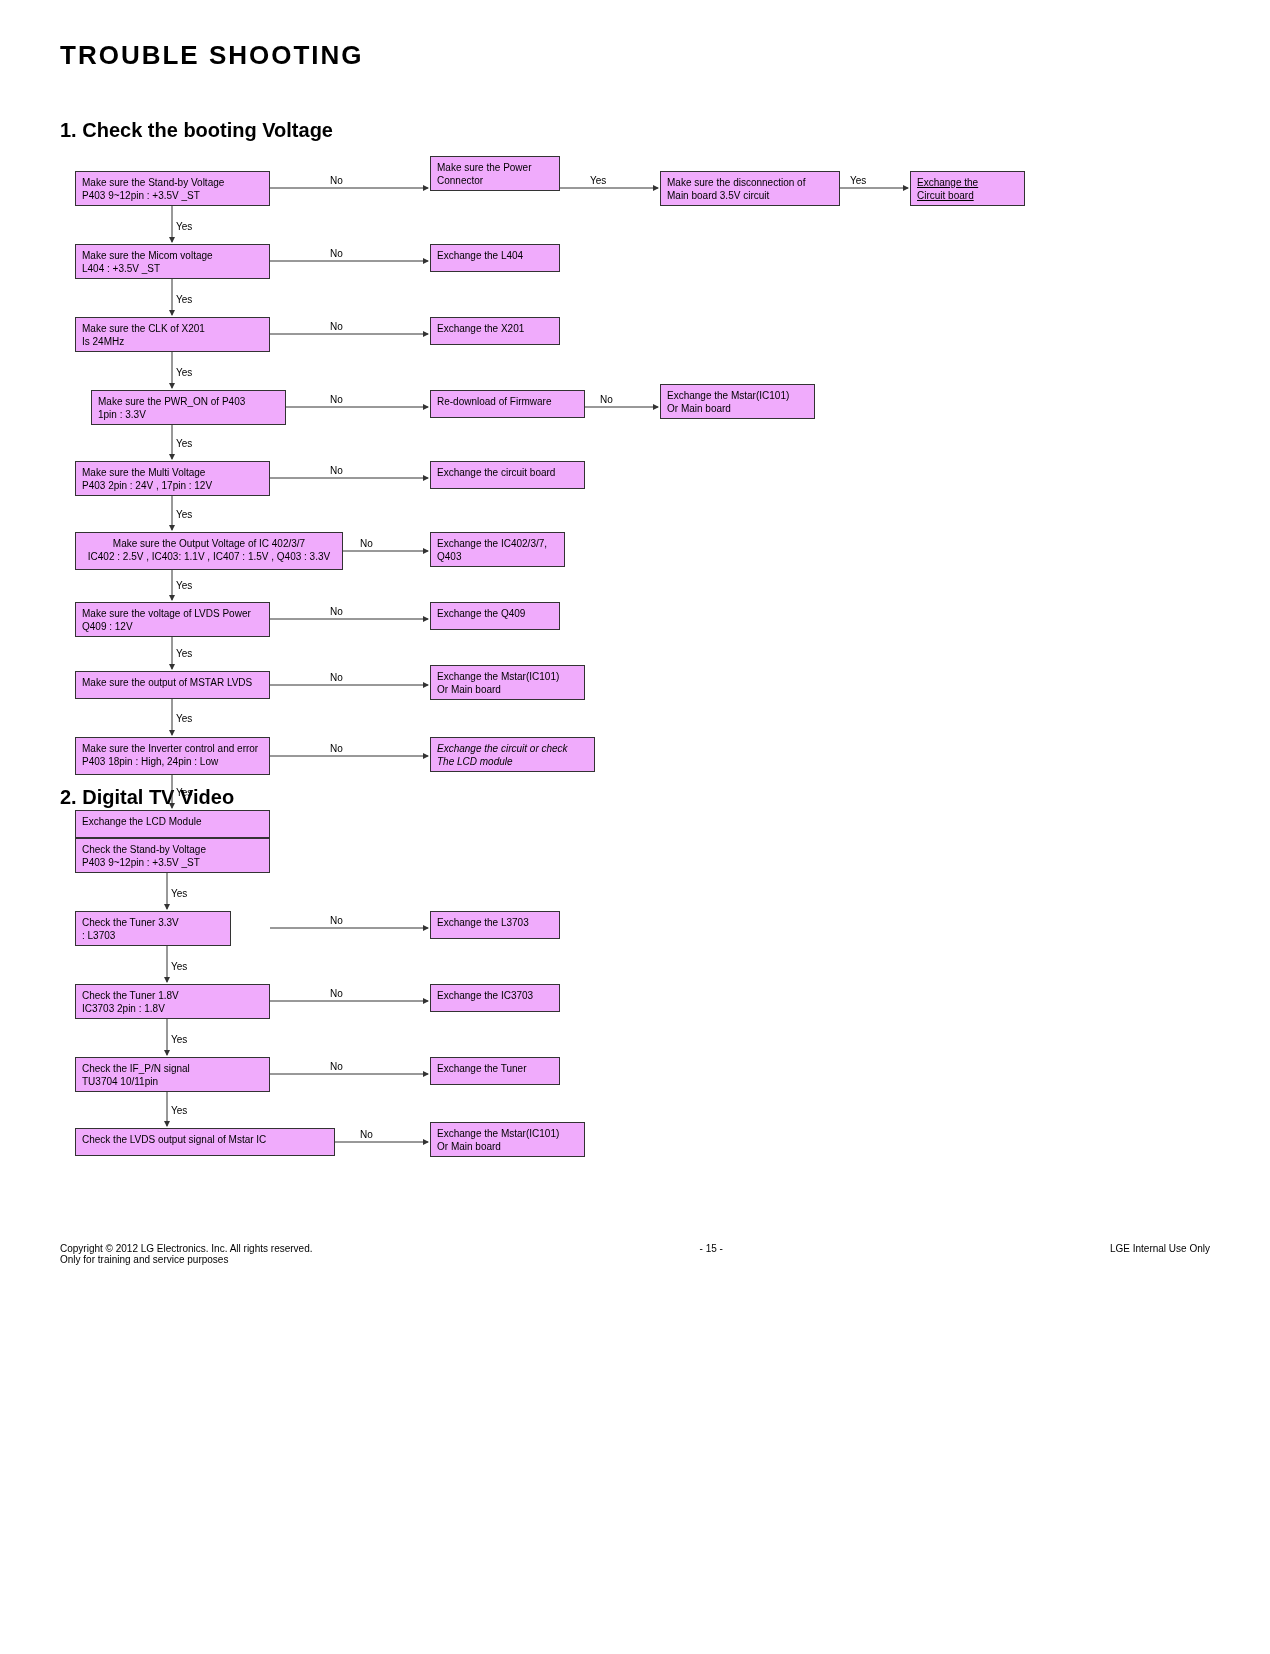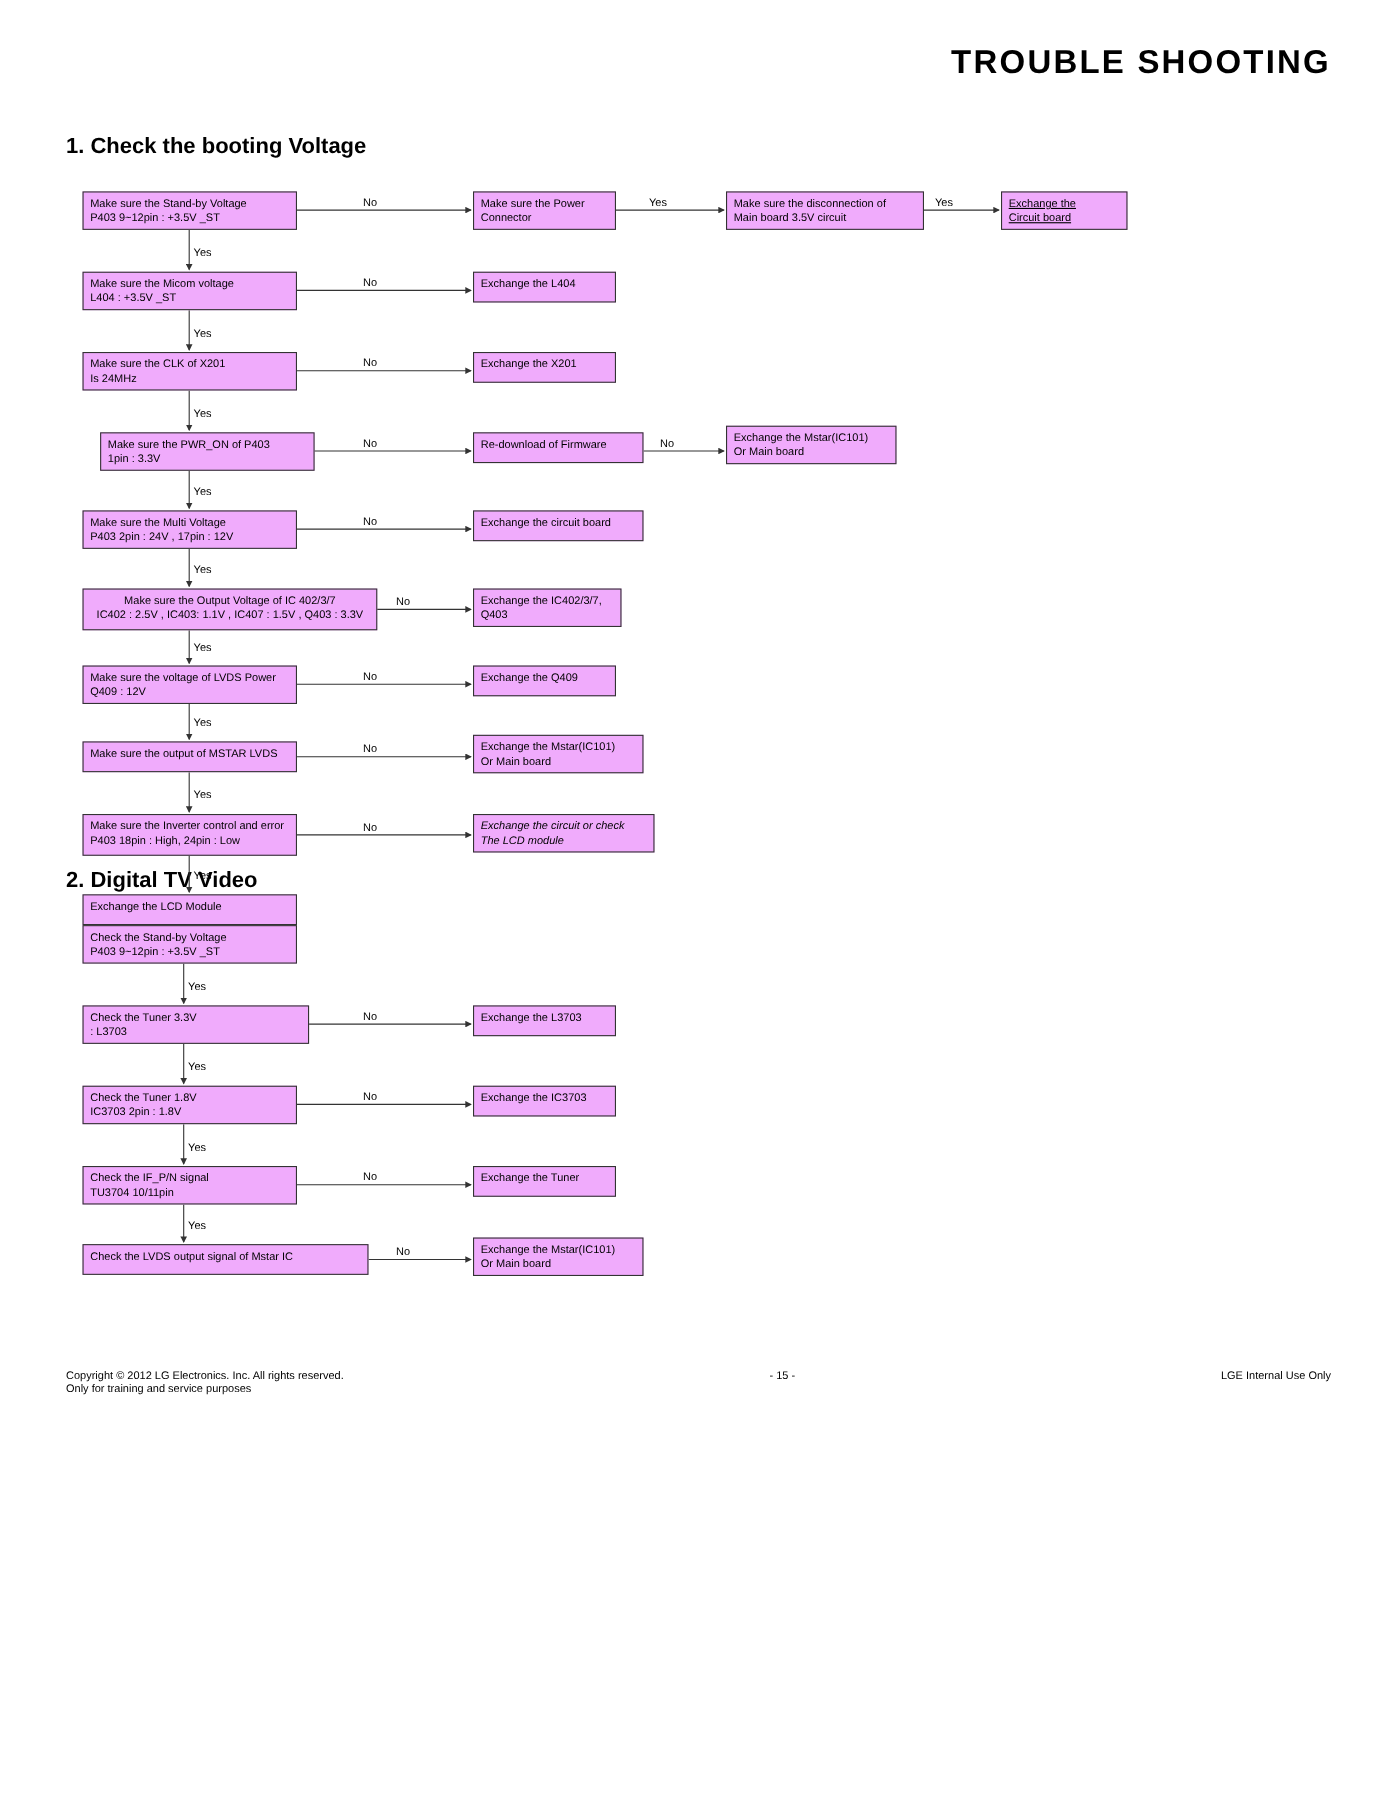--- a/index.html
+++ b/index.html
@@ -6,22 +6,22 @@
     body {
       background: #fff;
       font-family: Arial, sans-serif;
       font-size: 11px;
       color: #000;
       width: 1270px;
       min-height: 1654px;
       padding: 40px 60px 40px 60px;
     }
     h1 {
-      text-align: right;
-      font-size: 30px;
+      text-align: left;
+      font-size: 26px;
       font-weight: bold;
       letter-spacing: 2px;
       margin-bottom: 18px;
     }
     h2 {
       font-size: 20px;
       font-weight: bold;
       margin-bottom: 14px;
       margin-top: 48px;
     }
@@ -142,21 +142,21 @@
       <text x="116" y="566" font-size="10">Yes</text>
 
       <line x1="210" y1="600" x2="368" y2="600" stroke="#333" stroke-width="1" marker-end="url(#arr)"></line>
       <text x="270" y="596" font-size="10">No</text>
 
       <line x1="112" y1="619" x2="112" y2="652" stroke="#333" stroke-width="1" marker-end="url(#arr)"></line>
       <text x="116" y="640" font-size="10">Yes</text>
     </svg>
 
     <div class="box" style="left:15px;top:15px;width:195px;height:35px;">Make sure the Stand-by Voltage<br>P403 9~12pin : +3.5V _ST</div>
-    <div class="box" style="left:370px;top:15px;width:130px;height:35px;">Make sure the Power<br>Connector</div>
+    <div class="box" style="left:370px;top:0;width:130px;height:35px;">Make sure the Power<br>Connector</div>
     <div class="box" style="left:600px;top:15px;width:180px;height:35px;">Make sure the disconnection of<br>Main board 3.5V circuit</div>
     <div class="box" style="left:850px;top:15px;width:115px;height:35px;text-decoration:underline;">Exchange the<br>Circuit board</div>
 
     <div class="box" style="left:15px;top:88px;width:195px;height:35px;">Make sure the Micom voltage<br>L404 : +3.5V _ST</div>
     <div class="box" style="left:370px;top:88px;width:130px;height:28px;">Exchange the L404</div>
 
     <div class="box" style="left:15px;top:161px;width:195px;height:35px;">Make sure the CLK of X201<br>Is 24MHz</div>
     <div class="box" style="left:370px;top:161px;width:130px;height:28px;">Exchange the X201</div>
 
     <div class="box" style="left:15px;top:234px;width:195px;height:35px;margin-left:16px;">Make sure the PWR_ON of P403<br>1pin : 3.3V</div>
@@ -211,21 +211,21 @@
       <text x="270" y="247" font-size="10">No</text>
 
       <line x1="107" y1="269" x2="107" y2="303" stroke="#333" stroke-width="1" marker-end="url(#arr2)"></line>
       <text x="111" y="291" font-size="10">Yes</text>
 
       <line x1="275" y1="319" x2="368" y2="319" stroke="#333" stroke-width="1" marker-end="url(#arr2)"></line>
       <text x="300" y="315" font-size="10">No</text>
     </svg>
 
     <div class="box" style="left:15px;top:15px;width:195px;height:35px;">Check the Stand-by Voltage<br>P403 9~12pin : +3.5V _ST</div>
-    <div class="box" style="left:15px;top:88px;width:206px;height:35px;">Check the Tuner 3.3V<br>: L3703</div>
+    <div class="box" style="left:15px;top:88px;width:156px;height:35px;">Check the Tuner 3.3V<br>: L3703</div>
     <div class="box" style="left:370px;top:88px;width:130px;height:28px;">Exchange the L3703</div>
     <div class="box" style="left:15px;top:161px;width:195px;height:35px;">Check the Tuner 1.8V<br>IC3703 2pin : 1.8V</div>
     <div class="box" style="left:370px;top:161px;width:130px;height:28px;">Exchange the IC3703</div>
     <div class="box" style="left:15px;top:234px;width:195px;height:35px;">Check the IF_P/N signal<br>TU3704 10/11pin</div>
     <div class="box" style="left:370px;top:234px;width:130px;height:28px;">Exchange the Tuner</div>
     <div class="box" style="left:15px;top:305px;width:260px;height:28px;">Check the LVDS output signal of Mstar IC</div>
     <div class="box" style="left:370px;top:299px;width:155px;height:35px;">Exchange the Mstar(IC101)<br>Or Main board</div>
   </div>
 </div>
 

